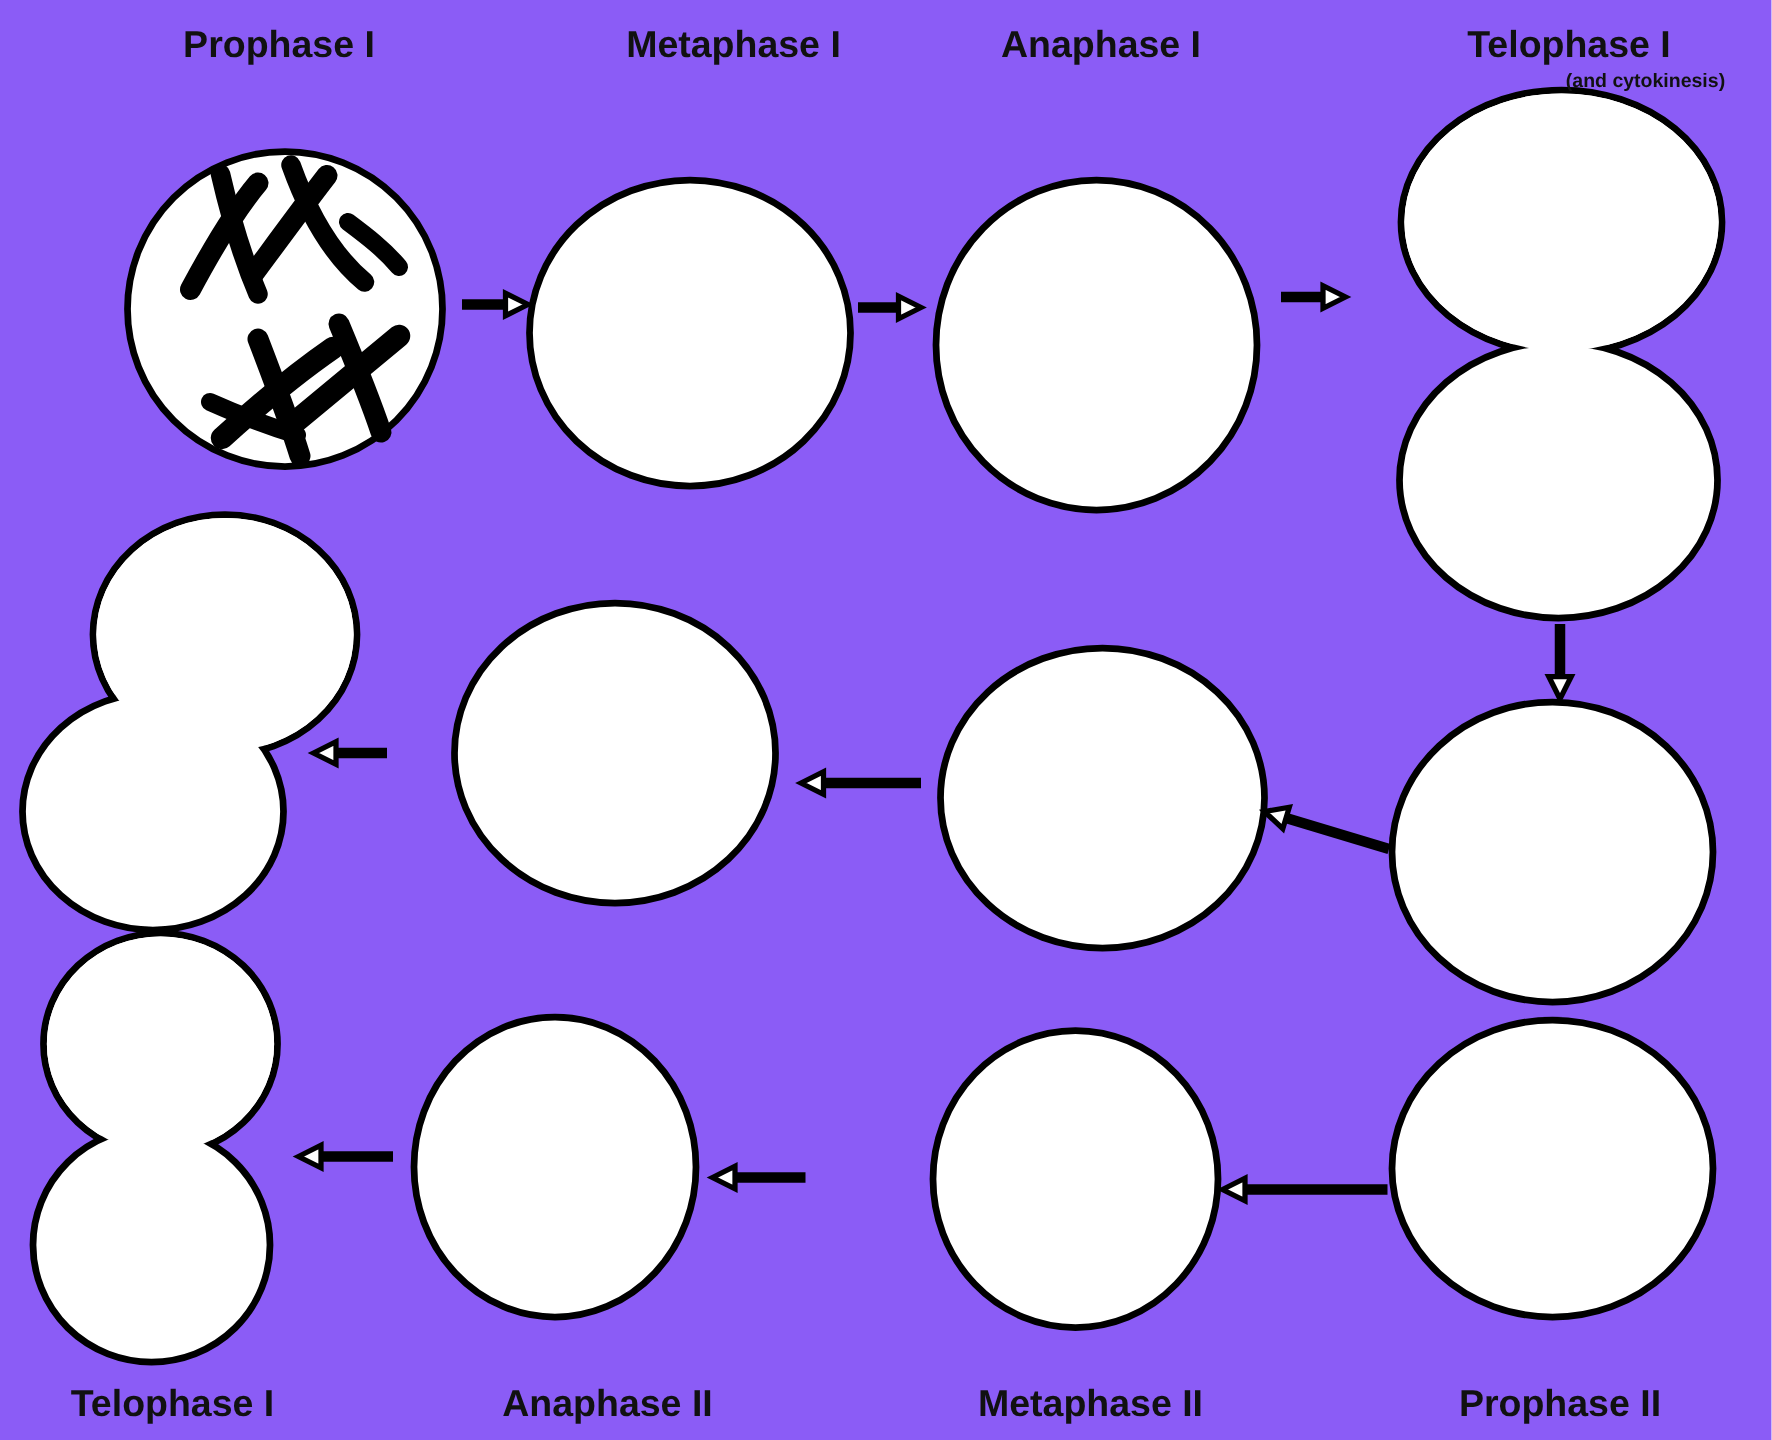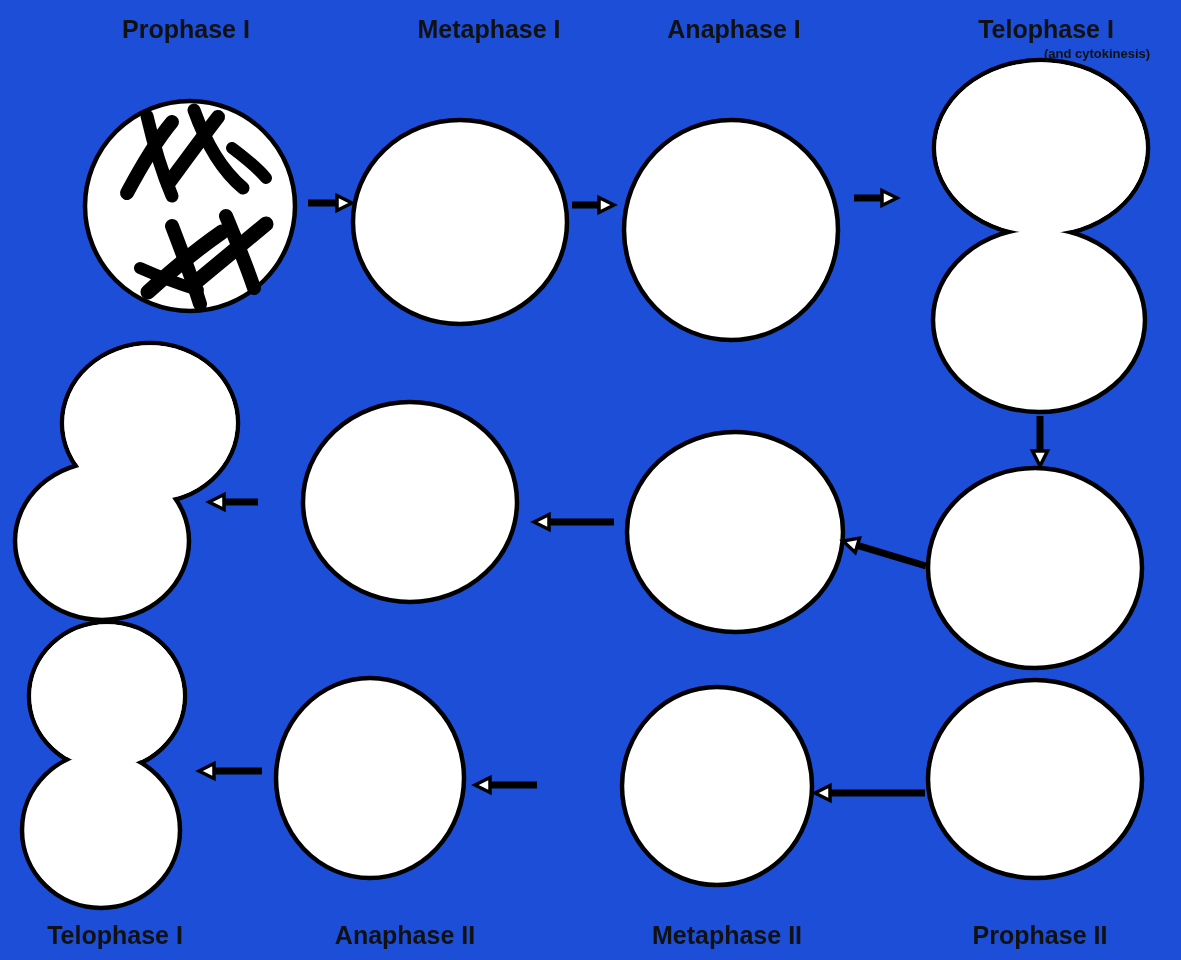--- a/index.html
+++ b/index.html
@@ -1,16 +1,16 @@
 <!DOCTYPE html>
 <html><head>
 <meta charset="utf-8">
 <style>
   html, body { margin: 0; padding: 0; background: #ffffff; }
-  .page { width: 1181px; height: 960px; position: relative; background: #1d4ed8; overflow: hidden; }
+  .page { width: 1181px; height: 960px; position: relative; background: #8b5cf6; overflow: hidden; }
   svg text {
     font-family: "Liberation Sans", "DejaVu Sans", sans-serif;
     font-weight: 600;
   }
 </style>
 </head>
 <body>
 
 <div class="page">
   <svg id="diagram-svg" width="1181" height="960" viewBox="0 0 1181 960" xmlns="http://www.w3.org/2000/svg">

